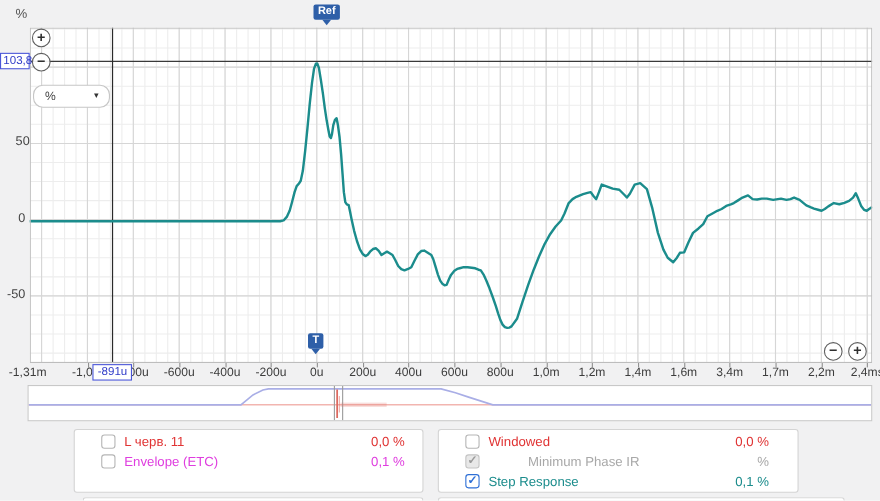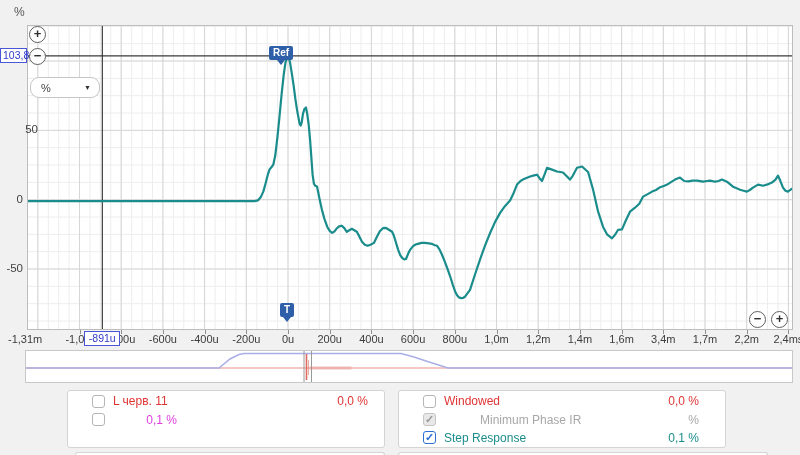--- a/index.html
+++ b/index.html
@@ -28,21 +28,21 @@
   .cursor-box { position:absolute; background:#fff; border:1px solid #4a56d8; color:#2f3bc8;
     font-size:10.5px; line-height:13px; text-align:center; z-index:7; padding:0 2px; }
   #ref-level-box { left:0px; width:27px; height:15px; }
   #cursor-time-box { width:36px; height:15px; top:331px; }
 
   .flag { position:absolute; z-index:8; cursor:pointer; }
   .flag .flag-body { background:#2e5fa8; color:#fff; font-size:10px; font-weight:bold;
     padding:1px 4px 1px; border-radius:2px; line-height:12px; }
   .flag .flag-tip { width:0; height:0; border-left:4px solid transparent;
     border-right:4px solid transparent; border-top:5px solid #2e5fa8; margin:0 auto; }
-  #ref-marker { left:269px; top:4px;margin-top:42px; }
+  #ref-marker { left:285px; top:4px; }
   #t-marker { left:280px; top:303px; }
 
   .dropdown { position:absolute; left:30px; top:77px; width:70px; height:21px; background:#fff;
     border:1px solid #c6c6c6; border-radius:9px; display:flex; align-items:center;
     padding:0 8px 0 10px; z-index:6; cursor:pointer; }
   .dropdown .dd-val { font-size:11px; color:#444; flex:1; }
   .dropdown .dd-chev { font-size:7px; color:#333; }
 
   #overview { position:absolute; left:25px; top:350px; width:768px; height:33px;
     background:#fff; border:1px solid #c8c8c8; }
@@ -197,21 +197,21 @@
         <line x1="678.0" y1="0" x2="678.0" y2="305" stroke="#d6d6d6" stroke-width="1"></line>
         <line x1="719.7" y1="0" x2="719.7" y2="305" stroke="#d6d6d6" stroke-width="1"></line>
         <line x1="761.4" y1="0" x2="761.4" y2="305" stroke="#d6d6d6" stroke-width="1"></line>
         <line x1="0" y1="30.8" x2="766" y2="30.8" stroke="#3a3a3a" stroke-width="1.2"></line>
         <line x1="75.3" y1="0" x2="75.3" y2="305" stroke="#2a2a2a" stroke-width="1.1"></line>
         <path d="M0.0 176.1L73.4 176.1L156.8 176.1L208.9 176.1L227.7 176.1L230.8 175.4L233.9 171.9L236.4 166.4L238.7 158.0L240.8 149.7L242.7 144.2L244.6 142.1L246.4 139.3L248.3 130.3L250.4 112.3L252.5 91.5L254.6 69.3L256.7 49.9L258.5 37.4L260.2 32.9L261.4 32.6L262.9 36.7L264.6 47.1L266.5 59.6L268.3 73.5L270.0 84.6L271.5 92.9L272.7 99.1L273.8 100.5L274.8 97.0L276.0 88.7L277.5 83.9L279.0 82.5L280.2 88.7L281.7 99.8L283.1 115.1L284.4 133.1L285.6 149.7L286.9 158.7L288.3 160.8L290.0 161.5L291.3 167.8L292.7 174.7L295.0 185.1L297.5 194.1L300.2 201.7L302.7 205.9L305.2 207.8L307.3 206.6L309.4 203.8L312.1 201.4L314.8 200.7L317.3 203.1L319.8 206.8L322.3 205.2L324.8 203.8L327.3 205.2L329.8 206.8L332.3 211.4L335.0 216.8L337.8 219.7L340.7 220.8L344.0 219.5L346.9 217.9L349.8 212.1L352.8 206.3L355.9 203.2L358.6 202.8L361.5 204.5L365.1 206.8L366.9 210.7L369.0 217.7L371.1 224.6L373.2 230.1L375.1 232.9L377.2 234.3L379.0 234.0L381.1 228.8L383.0 224.9L386.1 221.1L388.6 219.5L390.9 218.9L394.5 217.9L398.0 217.9L401.8 218.4L405.1 218.9L408.0 220.2L410.1 220.8L412.6 224.6L415.1 230.0L418.0 237.1L420.9 245.0L423.7 253.0L425.9 260.1L428.0 266.2L429.9 270.1L432.0 272.4L434.1 273.1L436.2 272.8L438.0 271.7L443.0 264.8L448.0 249.5L453.1 234.3L458.1 220.4L463.1 208.0L468.1 196.9L473.1 187.9L478.1 180.9L483.1 175.4L486.2 169.1L490.0 159.6L493.5 156.0L497.0 153.9L503.1 151.5L507.1 150.4L510.0 149.7L512.5 153.2L515.0 156.0L517.5 149.7L520.0 142.8L525.0 144.6L530.0 146.5L536.0 147.5L541.0 152.5L542.9 154.6L545.6 151.1L550.0 142.8L555.0 141.5L561.1 147.0L566.1 164.7L571.1 186.7L576.1 201.9L580.0 209.3L585.0 213.4L588.4 209.3L591.1 204.8L595.0 204.4L598.8 195.5L603.0 186.7L608.0 182.7L612.3 178.8L616.1 171.6L620.7 169.1L625.1 166.6L629.0 165.0L633.2 162.2L637.4 160.8L640.1 159.6L643.6 157.4L648.0 154.6L653.0 152.6L657.2 156.0L661.3 156.4L665.5 155.6L670.1 155.6L675.9 156.7L680.1 156.0L683.0 155.6L688.0 156.7L691.6 156.0L694.9 154.6L699.9 156.7L706.0 161.7L710.3 163.6L713.0 164.7L716.6 165.7L719.9 166.6L722.8 165.0L726.0 162.6L731.0 159.6L736.0 160.7L740.6 159.4L744.9 157.6L748.5 154.6L751.0 150.6L753.1 155.3L756.0 162.6L758.5 165.7L761.0 166.6L763.1 165.0L765.2 163.6" fill="none" stroke="#1b8c8c" stroke-width="2.2" stroke-linejoin="round" stroke-linecap="round"></path>
         <rect x="0.5" y="0.5" width="765" height="304" fill="none" stroke="#bdbdbd" stroke-width="1"></rect>
       </svg>
     </div>
   <div id="y-labels">
-      <span class="ylab" style="left:15px;top:123.4px">50</span>
+      <span class="ylab" style="left:4px;top:123.4px">50</span>
       <span class="ylab" style="left:0;top:192.7px">0</span>
       <span class="ylab" style="left:0;top:262px">-50</span>
     </div>
   <div id="x-labels">
       <span class="xlab edge" style="left:8px">-1,31m</span>
       <div class="xtick" style="left:79.5px"></div>
       <span class="xlab" style="left:79.5px">-1,0m</span>
       <div class="xtick" style="left:121.2px"></div>
       <span class="xlab" style="left:121.2px">-800u</span>
       <div class="xtick" style="left:162.9px"></div>
@@ -283,20 +283,21 @@
     </div>
 
   <div class="legend-box" id="legend-left">
     <div class="lrow">
       <span class="cb" data-state="unchecked"></span>
       <span class="llabel" style="color: rgb(224, 52, 52);">L черв. 11</span>
       <span class="lvalue" style="color: rgb(224, 52, 52);">0,0 %</span>
     </div>
     <div class="lrow">
       <span class="cb" data-state="unchecked"></span>
+      <span class="llabel" style="color: rgb(223, 61, 223);">Envelope (ETC)</span>
       <span class="lvalue" style="color: rgb(223, 61, 223);">0,1 %</span>
     </div>
   </div>
 
   <div class="legend-box" id="legend-right">
     <div class="lrow">
       <span class="cb" data-state="unchecked"></span>
       <span class="llabel" style="color: rgb(224, 52, 52);">Windowed</span>
       <span class="lswatch"></span>
       <span class="lvalue" style="color: rgb(224, 52, 52);">0,0 %</span>

